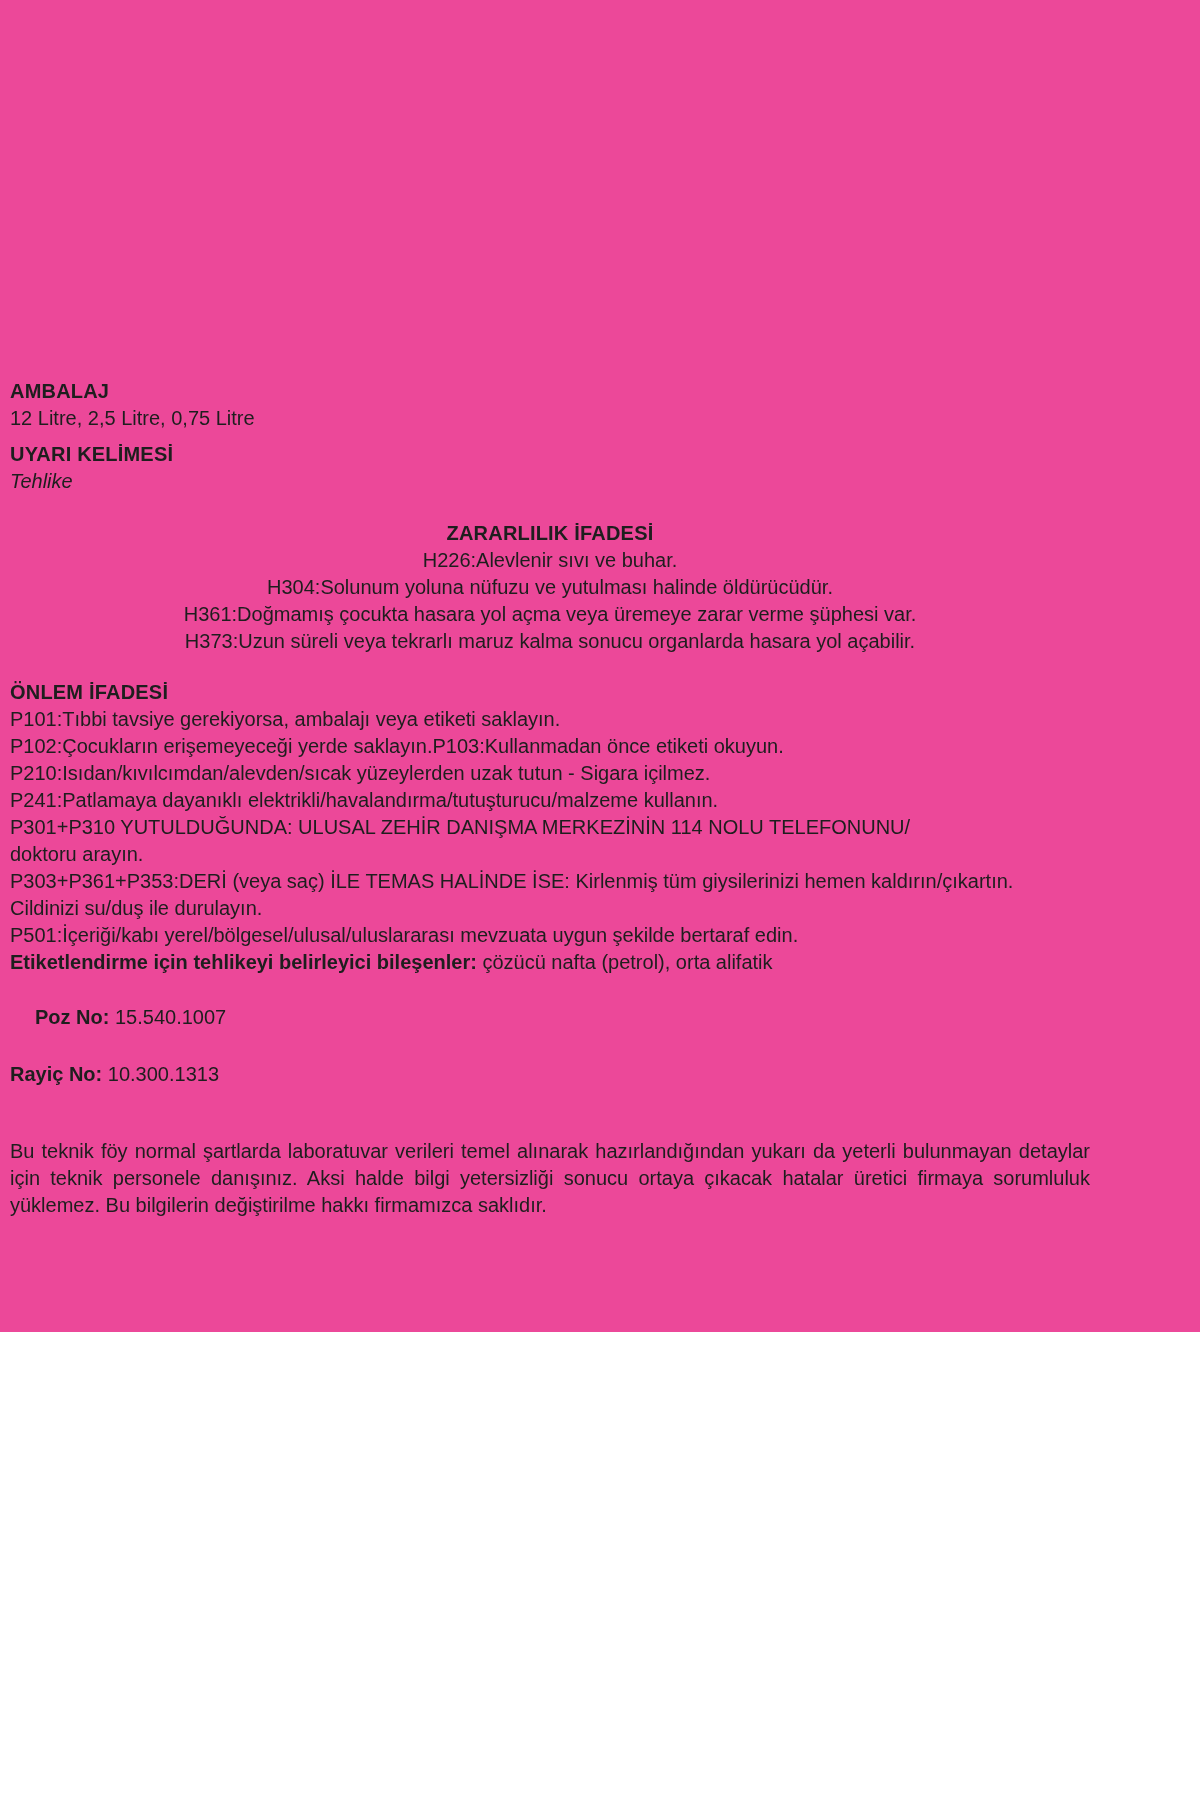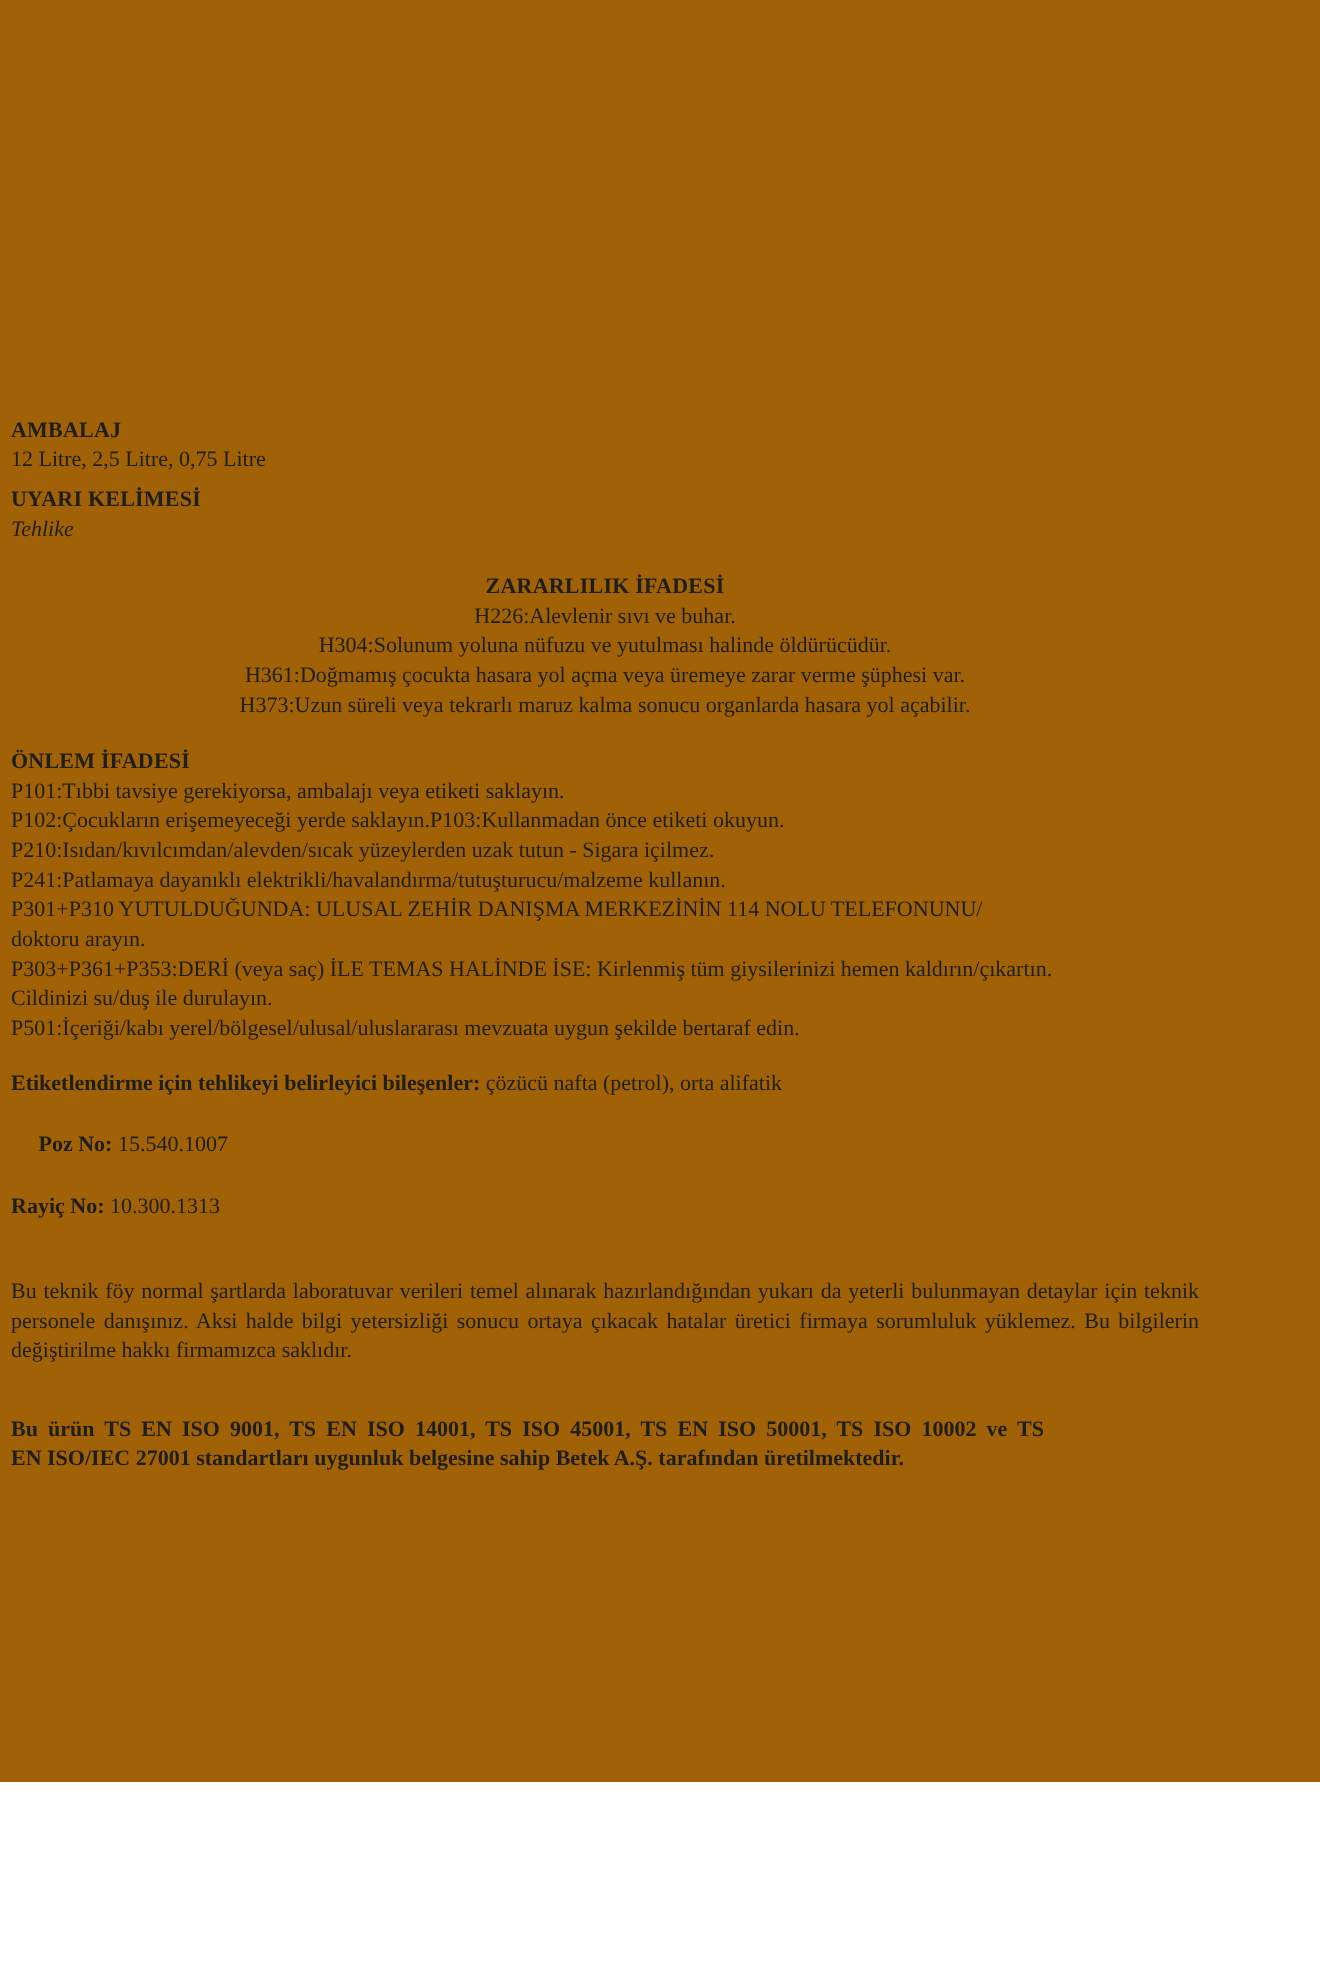--- a/index.html
+++ b/index.html
@@ -1,41 +1,41 @@
 <!DOCTYPE html>
 <html><head>
 <meta charset="utf-8">
 <style>
   * { margin: 0; padding: 0; box-sizing: border-box; }
   html, body { background: #ffffff; }
   .page {
     position: relative;
     width: 1200px;
-    height: 1620px;
-    background: #a16207;
+    height: 1332px;
+    background: #ec4899;
     padding: 378px 110px 0 10px;
     color: #1e1e1e;
-    font-family: Liberation Serif, serif;
+    font-family: Liberation Sans, sans-serif;
     font-size: 20px;
     line-height: 27px;
   }
   h2 {
     font-size: 20px;
     line-height: 27px;
     font-weight: 700;
     letter-spacing: 0.2px;
   }
   .line { white-space: nowrap; }
   .italic { font-style: italic; }
   .labeled { white-space: nowrap; }
   .labeled .lbl { font-weight: 700; }
   .sec-uyari       { margin-top: 9px; }
   .sec-zararlilik  { margin-top: 25px; text-align: center; }
   .sec-onlem       { margin-top: 24px; }
-  .line-etiket     { margin-top: 23px; }
+  .line-etiket     { }
   .line-poz        { margin-top: 28px; margin-left: 25px; }
   .line-rayic      { margin-top: 30px; }
   .disclaimer {
     margin-top: 50px;
     text-align: justify;
   }
   .cert {
     margin-top: 44px;
     font-weight: 700;
   }
@@ -85,18 +85,14 @@
   <p class="labeled line-poz">
     <span class="lbl">Poz No:</span><span> 15.540.1007</span>
   </p>
 
   <p class="labeled line-rayic">
     <span class="lbl">Rayiç No:</span><span> 10.300.1313</span>
   </p>
 
   <p class="disclaimer">Bu teknik föy normal şartlarda laboratuvar verileri temel alınarak hazırlandığından yukarı da yeterli bulunmayan detaylar için teknik personele danışınız. Aksi halde bilgi yetersizliği sonucu ortaya çıkacak hatalar üretici firmaya sorumluluk yüklemez. Bu bilgilerin değiştirilme hakkı firmamızca saklıdır.</p>
 
-  <div class="cert">
-    <div class="stretch">Bu ürün TS EN ISO 9001, TS EN ISO 14001, TS ISO 45001, TS EN ISO 50001, TS ISO 10002 ve TS</div>
-    <div class="line2">EN ISO/IEC 27001 standartları uygunluk belgesine sahip Betek A.Ş. tarafından üretilmektedir.</div>
-  </div>
 
 </div>
 
 </body></html>

